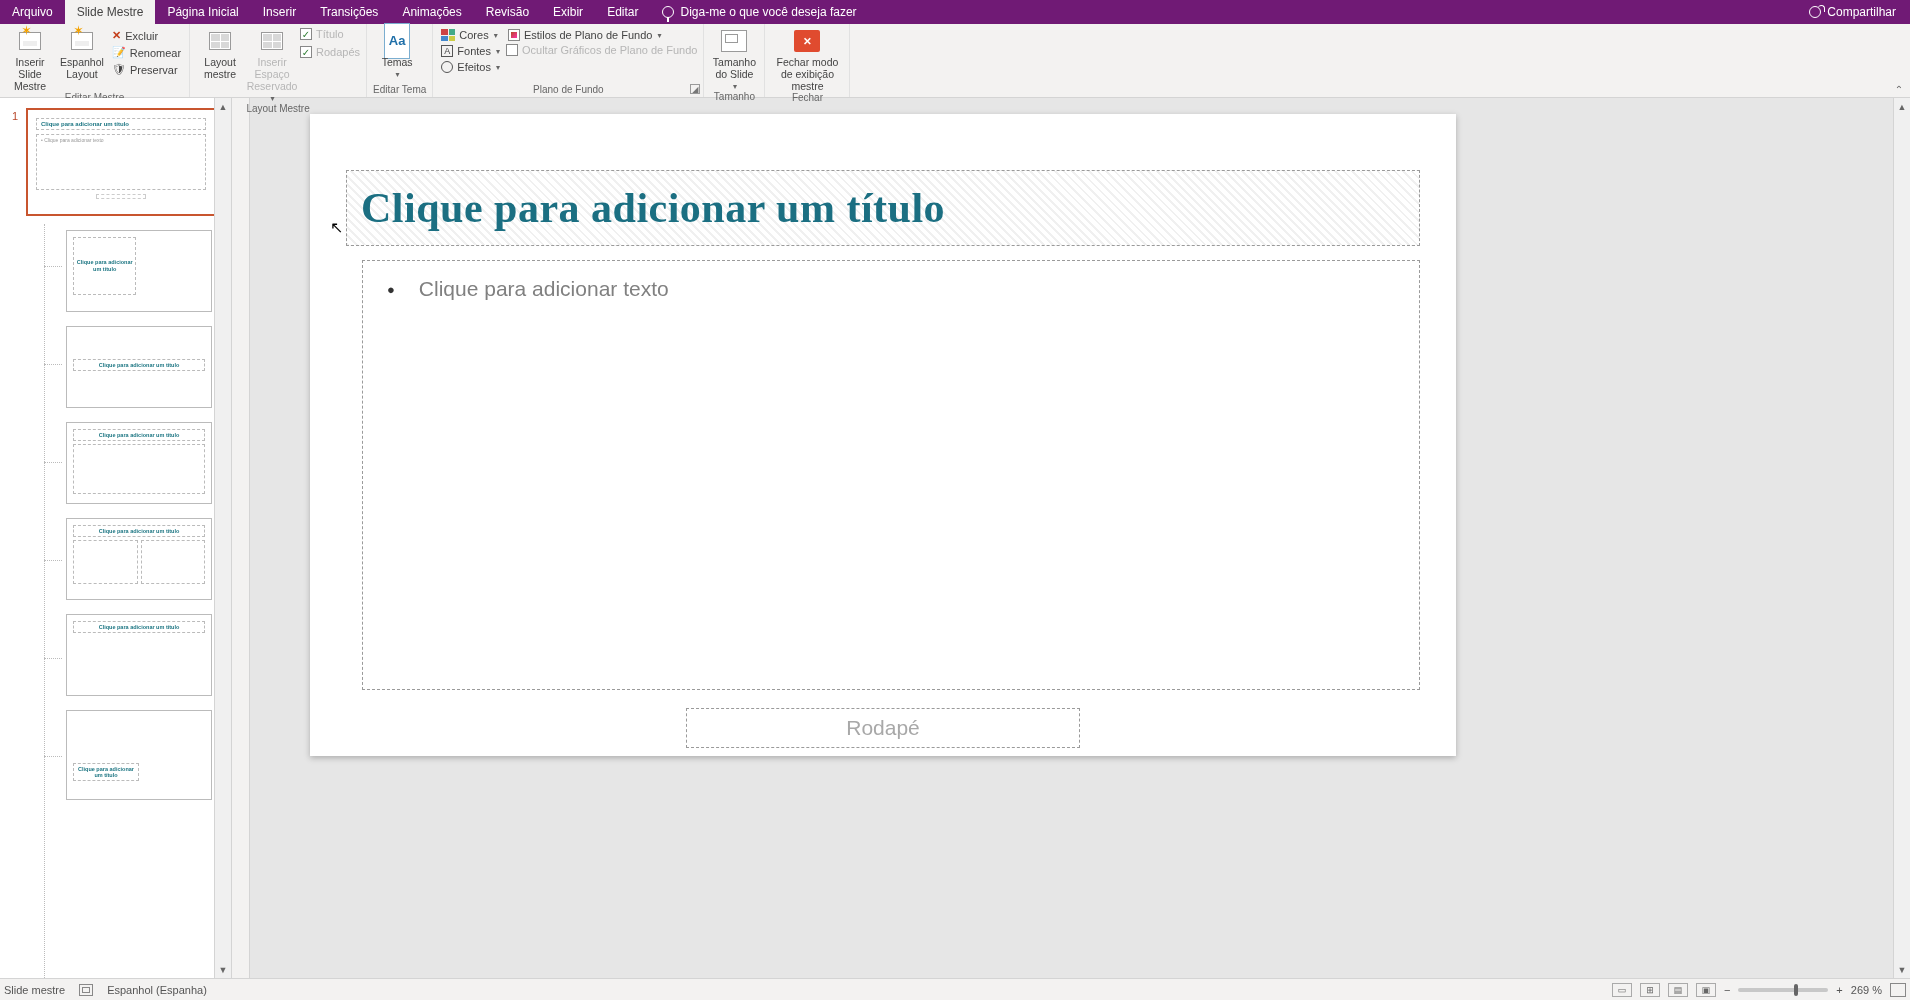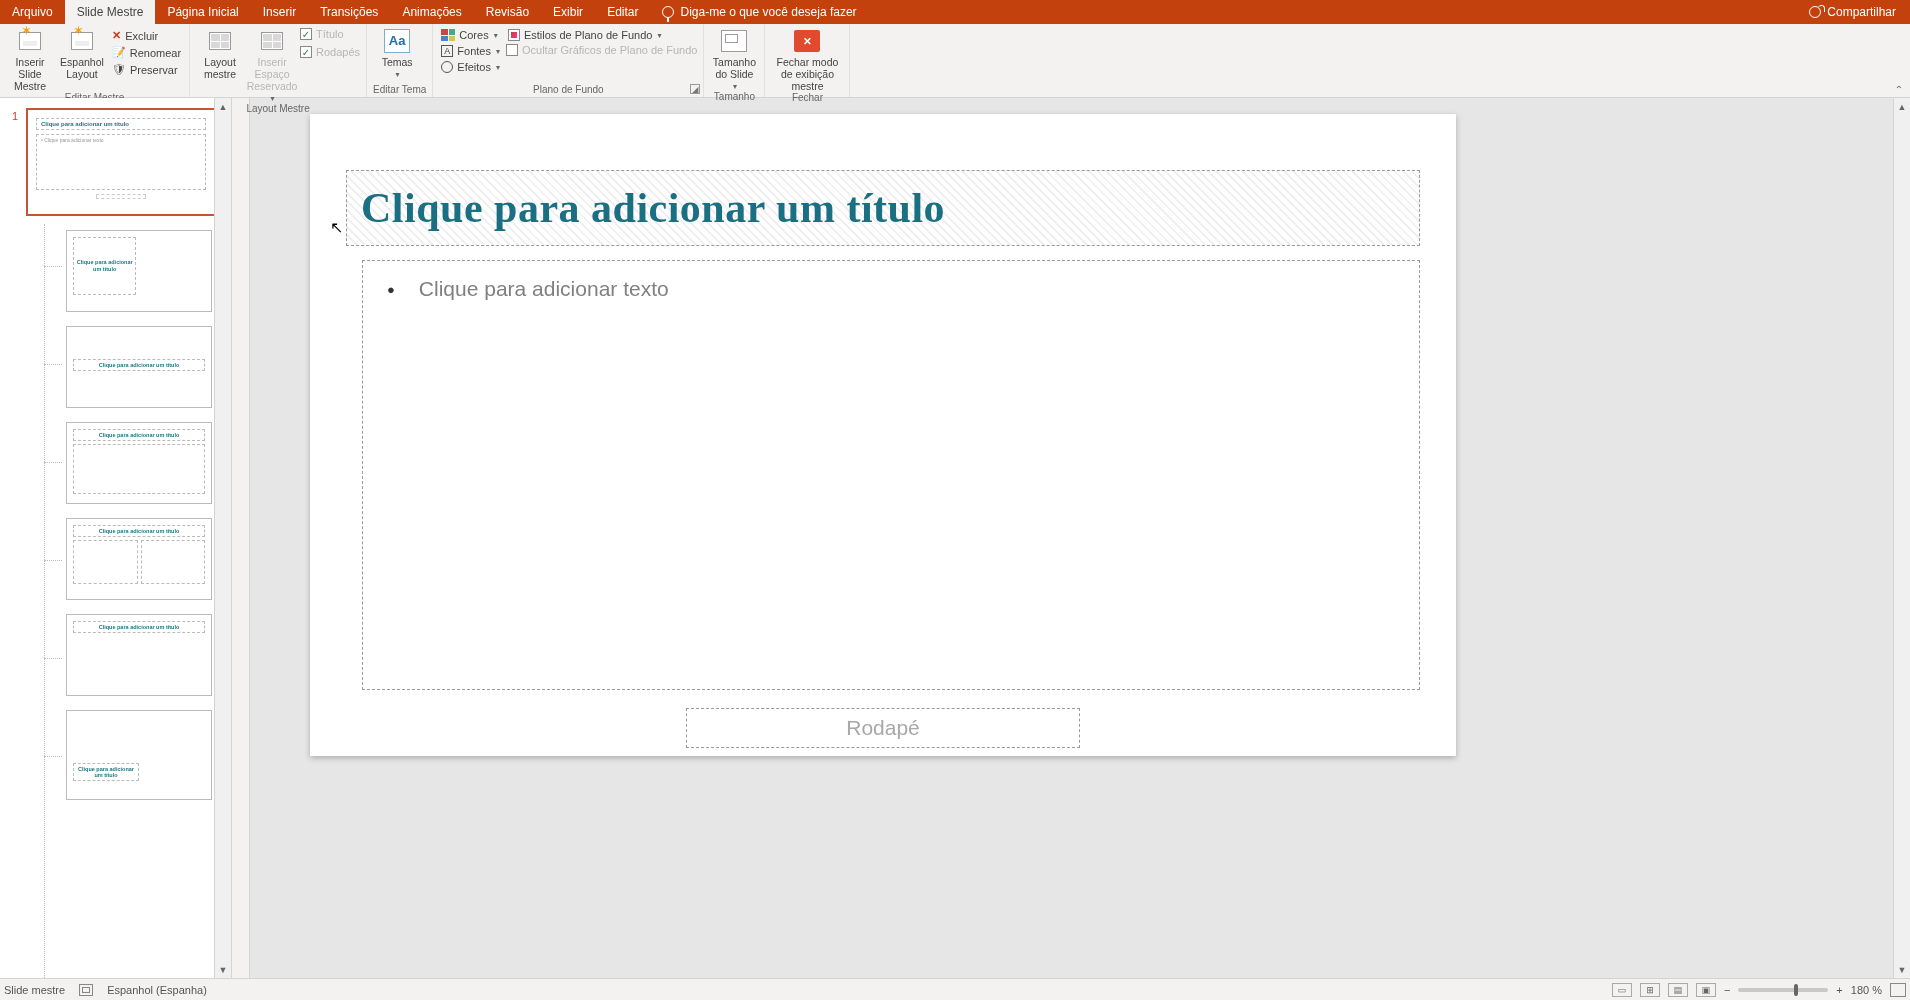--- a/index.html
+++ b/index.html
@@ -1,19 +1,19 @@
 <!DOCTYPE html>
 <html><head>
 <meta charset="utf-8">
 <style>
   * { box-sizing: border-box; margin: 0; padding: 0; font-family: "Segoe UI", Tahoma, sans-serif; }
   body { background: #e6e6e6; width: 1910px; height: 1000px; overflow: hidden; font-size: 12px; color: #444; }
 
   
-  .tabbar { background: #c2410c; height: 24px; display: flex; align-items: stretch; color: #fff; }
+  .tabbar { background: #701a75; height: 24px; display: flex; align-items: stretch; color: #fff; }
   .tab { padding: 0 12px; display: flex; align-items: center; font-size: 12px; cursor: pointer; white-space: nowrap; }
   .tab.active { background: #f3f2f1; color: #444; }
   .tellme { display: flex; align-items: center; gap: 6px; padding: 0 12px; font-size: 12px; }
   .bulb { width: 12px; height: 12px; border: 1.4px solid #fff; border-radius: 50%; position: relative; }
   .bulb::after { content:""; position:absolute; width:2px; height:5px; background:#fff; left:50%; top:100%; transform:translateX(-50%); }
   .share { margin-left: auto; display: flex; align-items: center; gap: 6px; padding: 8px 14px; font-size: 12px; }
   .share-icon { width:12px; height:12px; border:1.4px solid #fff; border-radius:50%; position:relative;}
   .share-icon::after{content:"";position:absolute;width:6px;height:6px;border:1.4px solid #fff;border-left:none;border-bottom:none;border-radius:50% 50% 0 0;right:-5px;top:-2px;}
 
   
@@ -28,21 +28,21 @@
   .smallbtn.disabled, .bigbtn.disabled, .chk.disabled { color:#b6b6b6; }
   .ic-slide { width:22px;height:18px;border:1px solid #9a9a9a;background:#fff;position:relative;}
   .ic-slide::before{content:"";position:absolute;left:3px;right:3px;top:3px;height:3px;background:#d8d8d8;}
   .ic-slide::after{content:"";position:absolute;left:3px;right:3px;top:8px;bottom:3px;background:#eee;}
   .ic-slide.star::before{content:"✶";background:none;color:#f2a100;left:-4px;top:-9px;font-size:13px;height:auto;}
   .ic-x{color:#c4401d;font-weight:bold;}
   .ic-layout{width:22px;height:18px;border:1px solid #9a9a9a;background:#fff;display:grid;grid-template-columns:1fr 1fr;grid-template-rows:1fr 1fr;gap:1px;padding:1px;}
   .ic-layout div{background:#d8d8d8;}
   .chk{display:flex;align-items:center;gap:4px;font-size:11px;}
   .chkbox{width:12px;height:12px;border:1px solid #888;background:#fff;display:flex;align-items:center;justify-content:center;font-size:10px;color:#2e7d32;}
-  .ic-aa{width:26px;height:24px;border:1px solid #7baed0;background:#fff;display:flex;align-items:center;justify-content:center;color:#1f6fa8;font-weight:bold;font-size:13px;}
+  .ic-aa{width:26px;height:36px;border:1px solid #7baed0;background:#fff;display:flex;align-items:center;justify-content:center;color:#1f6fa8;font-weight:bold;font-size:13px;}
   .swatches{width:14px;height:12px;display:grid;grid-template-columns:1fr 1fr;grid-template-rows:1fr 1fr;gap:1px;}
   .swatches div:nth-child(1){background:#c44;}
   .swatches div:nth-child(2){background:#4a8;}
   .swatches div:nth-child(3){background:#48c;}
   .swatches div:nth-child(4){background:#cc4;}
   .ic-fontA{width:12px;height:12px;border:1px solid #555;display:flex;align-items:center;justify-content:center;font-size:9px;}
   .ic-fx{width:12px;height:12px;border:1px solid #555;border-radius:50%;}
   .ic-bg{width:12px;height:12px;background:#fff;border:1px solid #888;position:relative;}
   .ic-bg::after{content:"";position:absolute;inset:2px;background:linear-gradient(135deg,#b7472a,#f3a); }
   .caret{font-size:8px;color:#666;margin-left:1px;}
@@ -362,16 +362,16 @@
   <span class="lang-ic"></span>
   <span>Espanhol (Espanha)</span>
   <div class="right">
     <div class="viewbtn">▭</div>
     <div class="viewbtn">⊞</div>
     <div class="viewbtn">▤</div>
     <div class="viewbtn">▣</div>
     <span>−</span>
     <div class="zoom-slider"></div>
     <span>+</span>
-    <span>180 %</span>
+    <span>269 %</span>
     <div class="fit"></div>
   </div>
 </div>
 
 </body></html>

